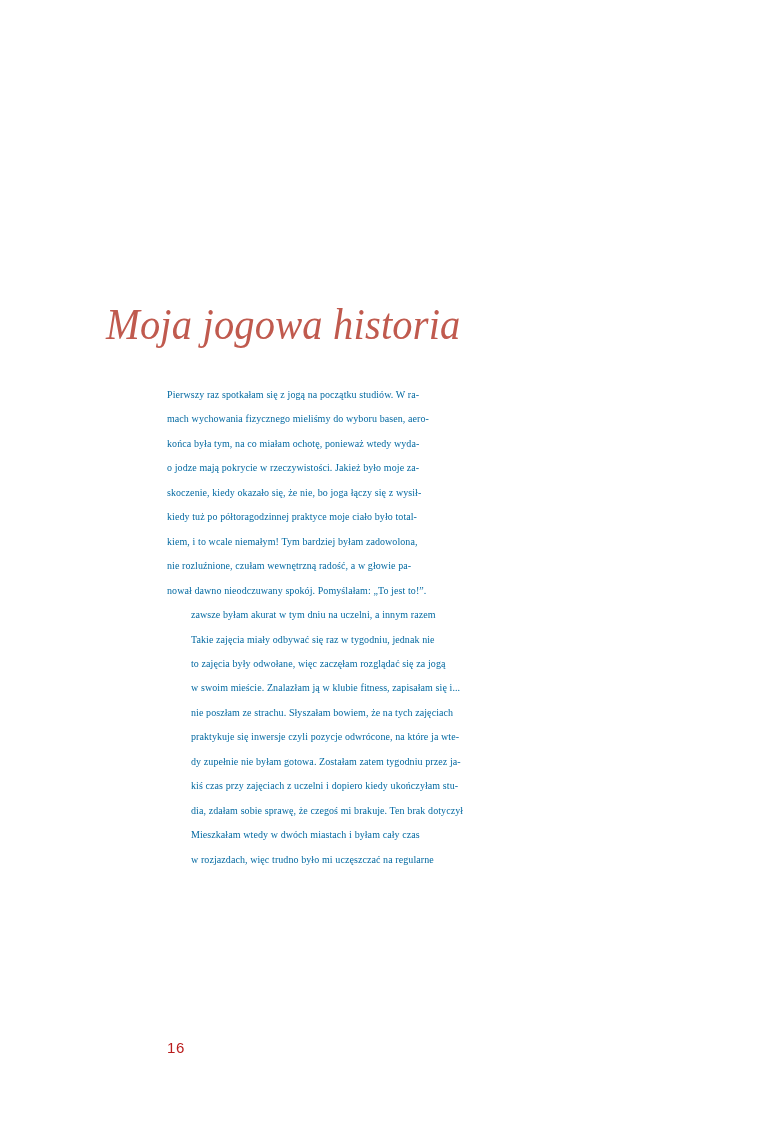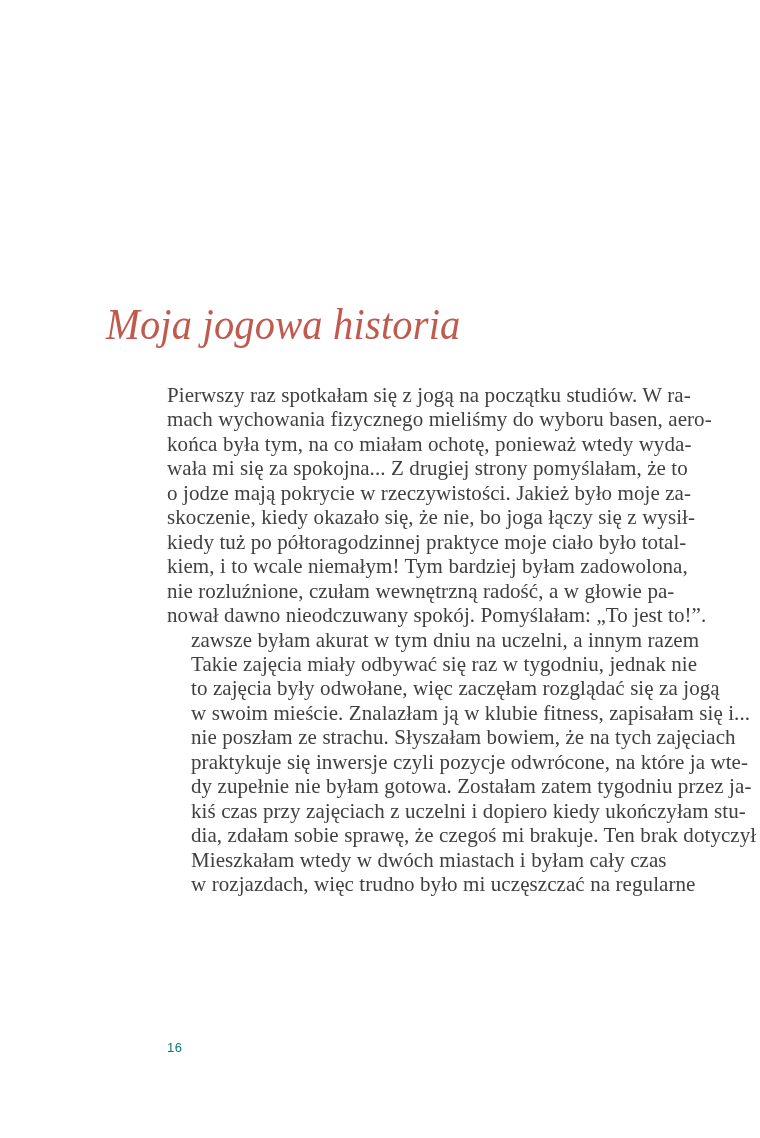--- a/index.html
+++ b/index.html
@@ -45,23 +45,23 @@
   
   .text-column {
     position: absolute;
     left: 167px;
     top: 383px;
     width: 485px;
   }
 
   .body-paragraph {
     margin: 0;
-    font-size: 21px;
+    font-size: 10px;
     line-height: 24.45px;
-    color: #404040;
+    color: #0369a1;
     text-align: justify;
     text-justify: inter-word;
     hyphens: manual;
     letter-spacing: 0.07px;
     word-spacing: 0.1px;
   }
 
   .body-paragraph + .body-paragraph {
     text-indent: 24px;
   }
@@ -74,40 +74,39 @@
   .body-paragraph .line.stretch {
     text-align: justify;
   }
 
   
   .folio {
     position: absolute;
     left: 167px;
     top: 1039px;
     font-family: "Liberation Sans", "DejaVu Sans", sans-serif;
-    font-size: 13px;
+    font-size: 15px;
     line-height: 18px;
     letter-spacing: 0.6px;
-    color: #0f766e;
+    color: #b91c1c;
     font-weight: 400;
   }
 </style>
 </head>
 <body>
 
 <div class="page">
 
   <h1 class="chapter-title">Moja jogowa historia</h1>
 
   <div class="text-column">
     <p class="body-paragraph">
         <span class="line stretch">Pierwszy raz spotkałam się z jogą na początku studiów. W ra-</span>
         <span class="line stretch">mach wychowania fizycznego mieliśmy do wyboru basen, aero-</span>
         <span class="line stretch">końca była tym, na co miałam ochotę, ponieważ wtedy wyda-</span>
-        <span class="line stretch">wała mi się za spokojna... Z drugiej strony pomyślałam, że to</span>
         <span class="line stretch">o jodze mają pokrycie w rzeczywistości. Jakież było moje za-</span>
         <span class="line stretch">skoczenie, kiedy okazało się, że nie, bo joga łączy się z wysił-</span>
         <span class="line stretch">kiedy tuż po półtoragodzinnej praktyce moje ciało było total-</span>
         <span class="line stretch">kiem, i to wcale niemałym! Tym bardziej byłam zadowolona,</span>
         <span class="line stretch">nie rozluźnione, czułam wewnętrzną radość, a w głowie pa-</span>
         <span class="line">nował dawno nieodczuwany spokój. Pomyślałam: „To jest to!”.</span>
       </p>
     <p class="body-paragraph">
         <span class="line stretch">zawsze byłam akurat w tym dniu na uczelni, a innym razem</span>
         <span class="line stretch" style="text-indent: 24px;">Takie zajęcia miały odbywać się raz w tygodniu, jednak nie</span>

